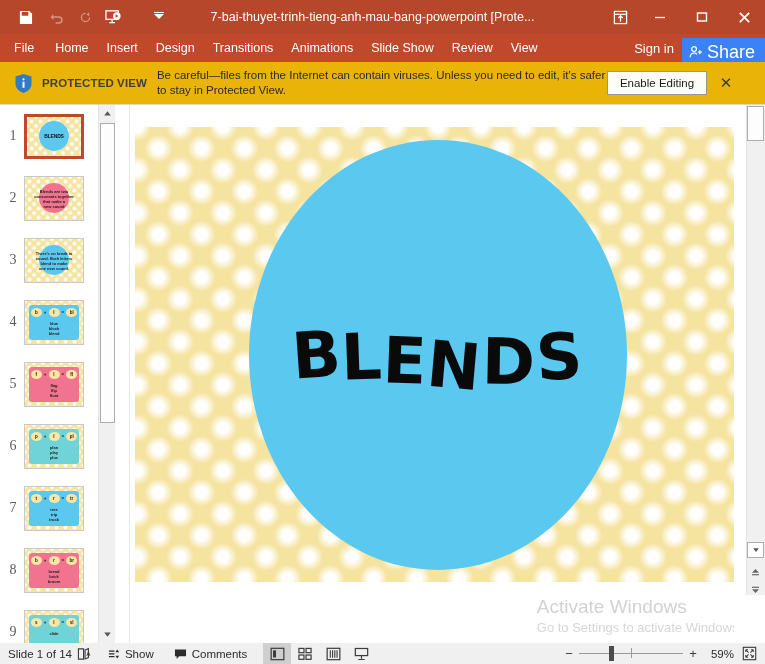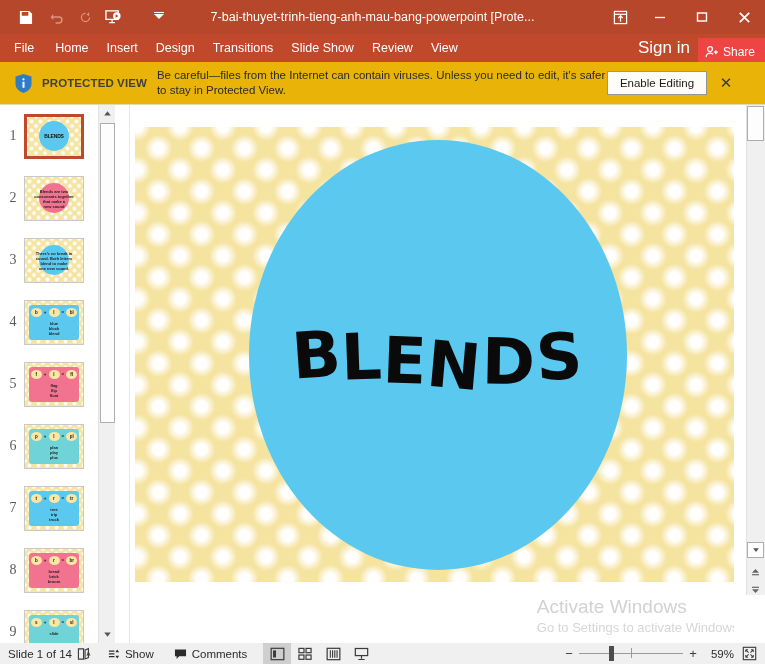--- a/index.html
+++ b/index.html
@@ -52,27 +52,27 @@
   }
   .tab#tab-file { padding: 0 12px 0 14px; }
   .tabbar-right {
     margin-left: auto; display: flex; align-items: center; height: 28px;
   }
   .tellme {
     display: flex; align-items: center; gap: 4px;
     color: #E6B3A2; font-size: 12.5px; padding: 0 8px; height: 28px;
   }
   .signin {
-    color: #ffffff; font-size: 17px; padding: 0 8px;
+    color: #ffffff; font-size: 13px; padding: 0 8px;
     height: 28px; display: flex; align-items: center; white-space: nowrap;
   }
   .share {
-    color: #ffffff; font-size: 12px; padding: 0 10px 0 7px;
+    color: #ffffff; font-size: 18px; padding: 0 10px 0 7px;
     height: 28px; display: flex; align-items: center; gap: 4px;
-    background: #ef4444; white-space: nowrap; margin-top: 8px;
+    background: #3b82f6; white-space: nowrap; margin-top: 8px;
   }
 
   
   .pvbar {
     position: absolute; left: 0; top: 62px; width: 765px; height: 43px;
     background: #eab308;
     border-bottom: 1px solid #E3D9AE;
     display: flex; align-items: center;
     padding: 0 8px 0 10px;
   }
@@ -382,20 +382,21 @@
       </div>
     </div>
   </div>
 
   <div class="tabbar">
     <div class="tab" id="tab-file">File</div>
     <div class="tab">Home</div>
     <div class="tab">Insert</div>
     <div class="tab">Design</div>
     <div class="tab">Transitions</div>
+    <div class="tab">Animations</div>
     <div class="tab">Slide Show</div>
     <div class="tab">Review</div>
     <div class="tab">View</div>
     <div class="tabbar-right">
       <div class="signin">Sign in</div>
       <div class="share">
         <svg width="14" height="14" viewBox="0 0 15 15">
             <circle cx="5.4" cy="4.4" r="2.6" fill="none" stroke="currentColor" stroke-width="1.3"></circle>
             <path d="M1.2 13c0-2.7 1.9-4.4 4.2-4.4 1.3 0 2.4.5 3.2 1.3" fill="none" stroke="currentColor" stroke-width="1.3"></path>
             <path d="M11.6 5.6v4.2M9.5 7.7h4.2" stroke="currentColor" stroke-width="1.4"></path>

